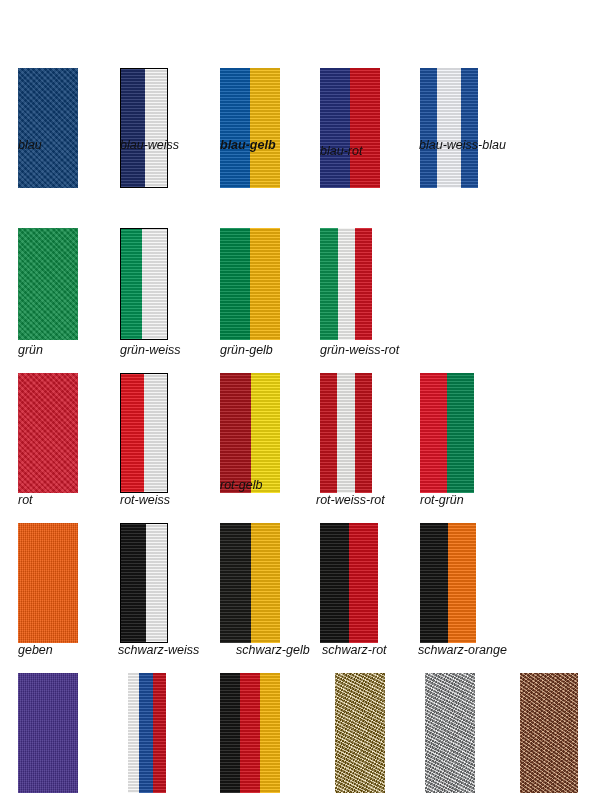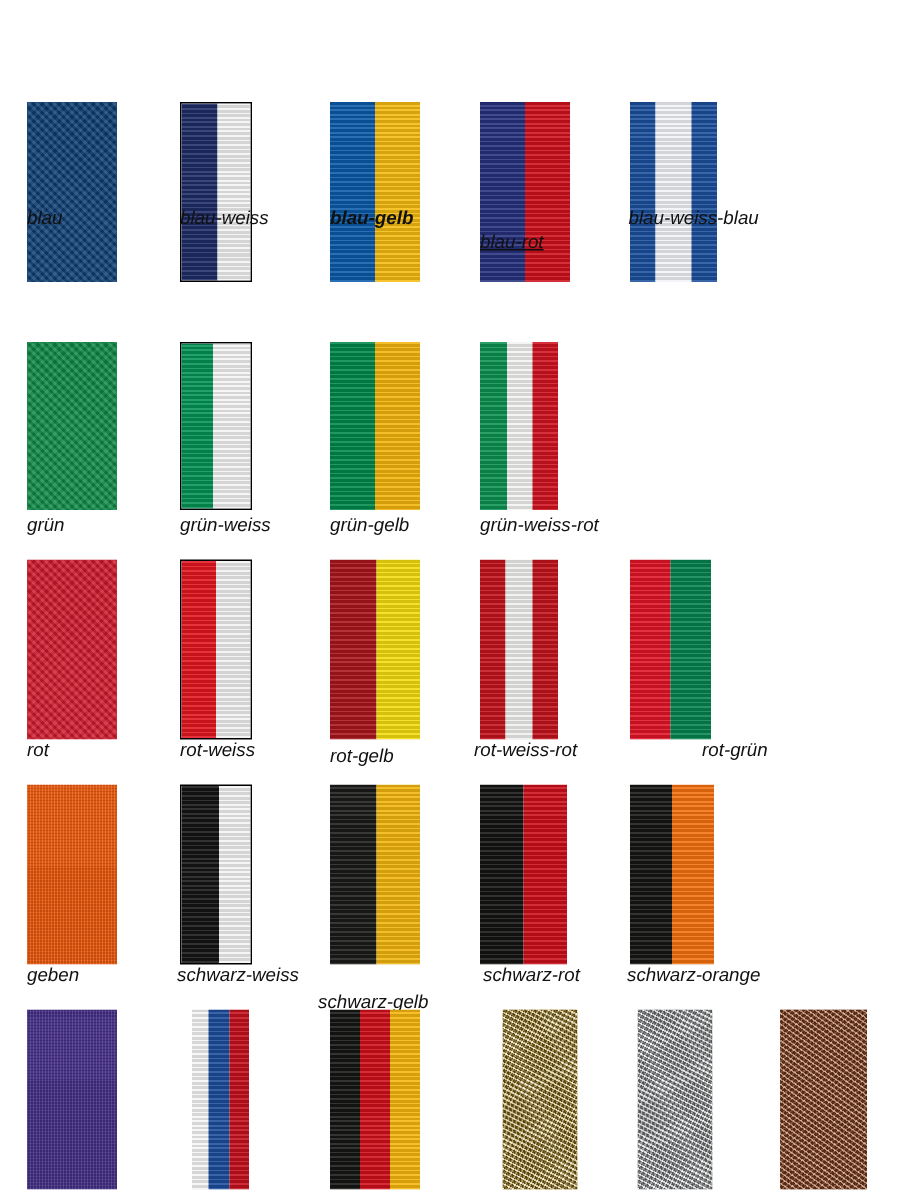--- a/index.html
+++ b/index.html
@@ -141,21 +141,21 @@
         </div>
         <div class="label" style="left: 220px; top: 70px; font-weight: bold;">blau-gelb</div>
       </div>
       <div class="cell" style="left: 0px;">
         <div class="swatch tex-rib" style="left: 320px; width: 60px; height: 120px;">
           <div class="stripes">
             <i style="background: rgb(37, 48, 124); flex: 50 0 0px;"></i>
             <i style="background: rgb(207, 16, 28); flex: 50 0 0px;"></i>
           </div>
         </div>
-        <div class="label" style="left: 320px; top: 86px; text-decoration: underline;">blau-rot</div>
+        <div class="label" style="left: 320px; top: 76px;">blau-rot</div>
       </div>
       <div class="cell" style="left: 0px;">
         <div class="swatch tex-rib" style="left: 420px; width: 58px; height: 120px;">
           <div class="stripes">
             <i style="background: rgb(27, 79, 156); flex: 30 0 0px;"></i>
             <i style="background: rgb(242, 244, 248); flex: 40 0 0px;"></i>
             <i style="background: rgb(27, 79, 156); flex: 30 0 0px;"></i>
           </div>
         </div>
         <div class="label" style="left: 419px; top: 70px;">blau-weiss-blau</div>
@@ -217,40 +217,40 @@
         </div>
         <div class="label" style="left: 120px; top: 120px;">rot-weiss</div>
       </div>
       <div class="cell" style="left: 0px;">
         <div class="swatch tex-rib" style="left: 220px; width: 60px; height: 120px;">
           <div class="stripes">
             <i style="background: rgb(168, 21, 28); flex: 52 0 0px;"></i>
             <i style="background: rgb(245, 220, 16); flex: 48 0 0px;"></i>
           </div>
         </div>
-        <div class="label" style="left: 220px; top: 124px;">rot-gelb</div>
+        <div class="label" style="left: 220px; top: 105px;">rot-gelb</div>
       </div>
       <div class="cell" style="left: 0px;">
         <div class="swatch tex-rib" style="left: 320px; width: 52px; height: 120px;">
           <div class="stripes">
             <i style="background: rgb(194, 18, 28); flex: 33 0 0px;"></i>
             <i style="background: rgb(240, 240, 238); flex: 34 0 0px;"></i>
             <i style="background: rgb(194, 18, 28); flex: 33 0 0px;"></i>
           </div>
         </div>
         <div class="label" style="left: 316px; top: 120px;">rot-weiss-rot</div>
       </div>
       <div class="cell" style="left: 0px;">
         <div class="swatch tex-rib" style="left: 420px; width: 54px; height: 120px;">
           <div class="stripes">
             <i style="background: rgb(224, 20, 38); flex: 50 0 0px;"></i>
             <i style="background: rgb(5, 131, 78); flex: 50 0 0px;"></i>
           </div>
         </div>
-        <div class="label" style="left: 420px; top: 120px; margin-left: 48px;">rot-grün</div>
+        <div class="label" style="left: 420px; top: 120px;">rot-grün</div>
       </div>
     </div>
     <div class="row" style="top: 513px; height: 140px;">
       <div class="cell" style="left: 0px;">
         <div class="swatch tex-weave" style="left: 18px; width: 60px; height: 120px;">
           <div class="stripes">
             <i style="background: rgb(240, 90, 12); flex: 1 0 0px;"></i>
           </div>
         </div>
         <div class="label" style="left: 18px; top: 120px;">geben</div>
@@ -264,21 +264,21 @@
         </div>
         <div class="label" style="left: 118px; top: 120px;">schwarz-weiss</div>
       </div>
       <div class="cell" style="left: 0px;">
         <div class="swatch tex-rib" style="left: 220px; width: 60px; height: 120px;">
           <div class="stripes">
             <i style="background: rgb(26, 26, 24); flex: 52 0 0px;"></i>
             <i style="background: rgb(242, 181, 13); flex: 48 0 0px;"></i>
           </div>
         </div>
-        <div class="label" style="left: 212px; top: 120px; margin-top: 18px;">schwarz-gelb</div>
+        <div class="label" style="left: 236px; top: 120px;">schwarz-gelb</div>
       </div>
       <div class="cell" style="left: 0px;">
         <div class="swatch tex-rib" style="left: 320px; width: 58px; height: 120px;">
           <div class="stripes">
             <i style="background: rgb(19, 19, 18); flex: 50 0 0px;"></i>
             <i style="background: rgb(204, 14, 26); flex: 50 0 0px;"></i>
           </div>
         </div>
         <div class="label" style="left: 322px; top: 120px;">schwarz-rot</div>
       </div>

